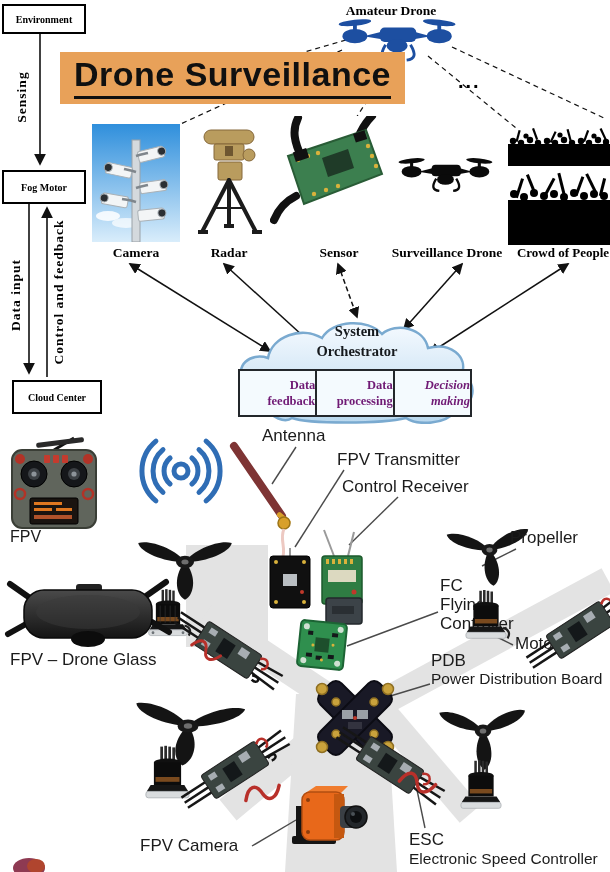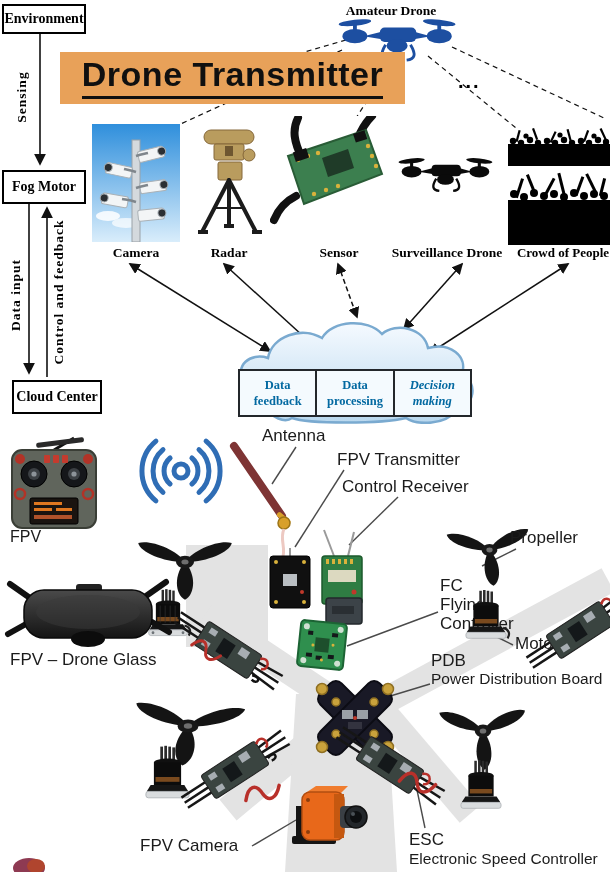--- a/index.html
+++ b/index.html
@@ -4,40 +4,40 @@
 <style>
   html,body{margin:0;padding:0;background:#fff;}
   #canvas{position:relative;width:610px;height:872px;background:#fff;overflow:hidden;
           font-family:"Liberation Sans",sans-serif;}
   .abs{position:absolute;}
   .z0{z-index:0}.z1{z-index:1}.z2{z-index:2}
 
   
   .fbox{position:absolute;z-index:2;border:2px solid #000;background:#fff;
         display:flex;align-items:center;justify-content:center;
-        font-family:"Liberation Serif",serif;font-weight:bold;font-size:14px;color:#000;}
+        font-family:"Liberation Serif",serif;font-weight:bold;font-size:10px;color:#000;}
   .serif-lbl{position:absolute;z-index:2;font-family:"Liberation Serif",serif;font-weight:bold;
         font-size:13.5px;color:#000;white-space:nowrap;}
   .centered{transform:translateX(-50%);}
   .vwrap{position:absolute;z-index:2;width:0;height:0;}
   .vwrap>span{position:absolute;transform:translate(-50%,-50%) rotate(-90deg);
         white-space:nowrap;font-family:"Liberation Serif",serif;font-weight:bold;
         font-size:13.5px;letter-spacing:1px;color:#000;}
   .banner{position:absolute;z-index:3;background:var(--banner_orange);
         display:flex;align-items:center;justify-content:center;}
   .banner span{font-size:34px;font-weight:bold;color:#101010;letter-spacing:.5px;
         border-bottom:3px solid #101010;padding-bottom:3px;line-height:1.05;}
   .ellipsis{position:absolute;z-index:2;font-weight:bold;font-size:20px;letter-spacing:2px;color:#000;}
   .cloud-title{position:absolute;z-index:2;width:140px;text-align:center;
         font-family:"Liberation Serif",serif;font-weight:bold;font-size:14.5px;color:#15191d;line-height:1.35;}
   .cloud-title span{display:block;}
   .orch-table{position:absolute;z-index:2;display:flex;border:2px solid #23272b;background:#f2f9ff;}
   .orch-cell{flex:1;border-right:2px solid #23272b;display:flex;flex-direction:column;
-        align-items:center;justify-content:center;font-family:"Liberation Serif",serif;
-        font-weight:bold;font-size:12.5px;color:#0369a1;line-height:1.3;background:#f4fafe;}
+        align-items:flex-end;justify-content:center;font-family:"Liberation Serif",serif;
+        font-weight:bold;font-size:12.5px;color:#701a75;line-height:1.3;background:#f4fafe;}
   .orch-cell:last-child{border-right:none;font-style:italic;}
 
   
   .sans-lbl{position:absolute;z-index:2;font-weight:normal;font-size:16px;color:#1b1b1b;
         white-space:nowrap;line-height:1.12;}
   .sans-lbl span{display:block;}
   .small{font-size:15.5px;}
   .big{font-size:17px;}
   svg.part{position:absolute;z-index:2;overflow:visible;}
 </style>
@@ -106,21 +106,21 @@
       <span>Data input</span>
     </div>
   <div class="vwrap" style="left:59px;top:292px">
       <span>Control and feedback</span>
     </div>
   <div class="fbox" style="left:12px;top:380px;width:86px;height:30px">
     <span>Cloud Center</span>
   </div>
 
   <div class="banner" style="left:60px;top:52px;width:345px;height:52px">
-    <span>Drone Transmitter</span>
+    <span>Drone Surveillance</span>
   </div>
 
   <div class="serif-lbl centered" style="left:391px;top:3px">Amateur Drone</div>
   <svg class="abs z2" style="left:333px;top:16px" width="132" height="46" viewBox="0 0 130 48">
     <g fill="var(--drone_blue)">
       <ellipse cx="19" cy="7" rx="17" ry="3.2" transform="rotate(-6 19 7)"></ellipse>
       <ellipse cx="107" cy="7" rx="17" ry="3.2" transform="rotate(6 107 7)"></ellipse>
       <rect x="17" y="7" width="4" height="9"></rect>
         <rect x="105" y="7" width="4" height="9"></rect>
       <ellipse cx="19" cy="21" rx="13" ry="7.5"></ellipse>
@@ -294,20 +294,24 @@
     <defs>
         <linearGradient id="cg" x1="0" y1="0" x2="0" y2="1">
       <stop offset="0" stop-color="var(--cloud_fill_top)"></stop>
           <stop offset="1" stop-color="var(--cloud_fill_bottom)"></stop>
         </linearGradient>
       </defs>
     <path d="M34,98 C12,98 2,82 12,70 C2,54 18,40 36,46 C40,24 70,14 90,26 C100,8 136,6 150,22
              C164,10 192,16 196,36 C218,30 236,44 230,62 C246,70 244,94 222,100 C214,112 186,114 174,106
              C150,112 76,112 60,106 C52,112 40,104 34,98 Z" fill="url(#cg)" stroke="var(--cloud_stroke)" stroke-width="2.5"></path>
   </svg>
+  <div class="cloud-title" style="left:287px;top:322px">
+    <span>System</span>
+    <span>Orchestrator</span>
+  </div>
   <div class="orch-table" style="left:238px;top:369px;width:230px;height:44px">
     <div class="orch-cell">
       <span>Data</span>
       <span>feedback</span>
     </div>
     <div class="orch-cell">
       <span>Data</span>
       <span>processing</span>
     </div>
     <div class="orch-cell">

